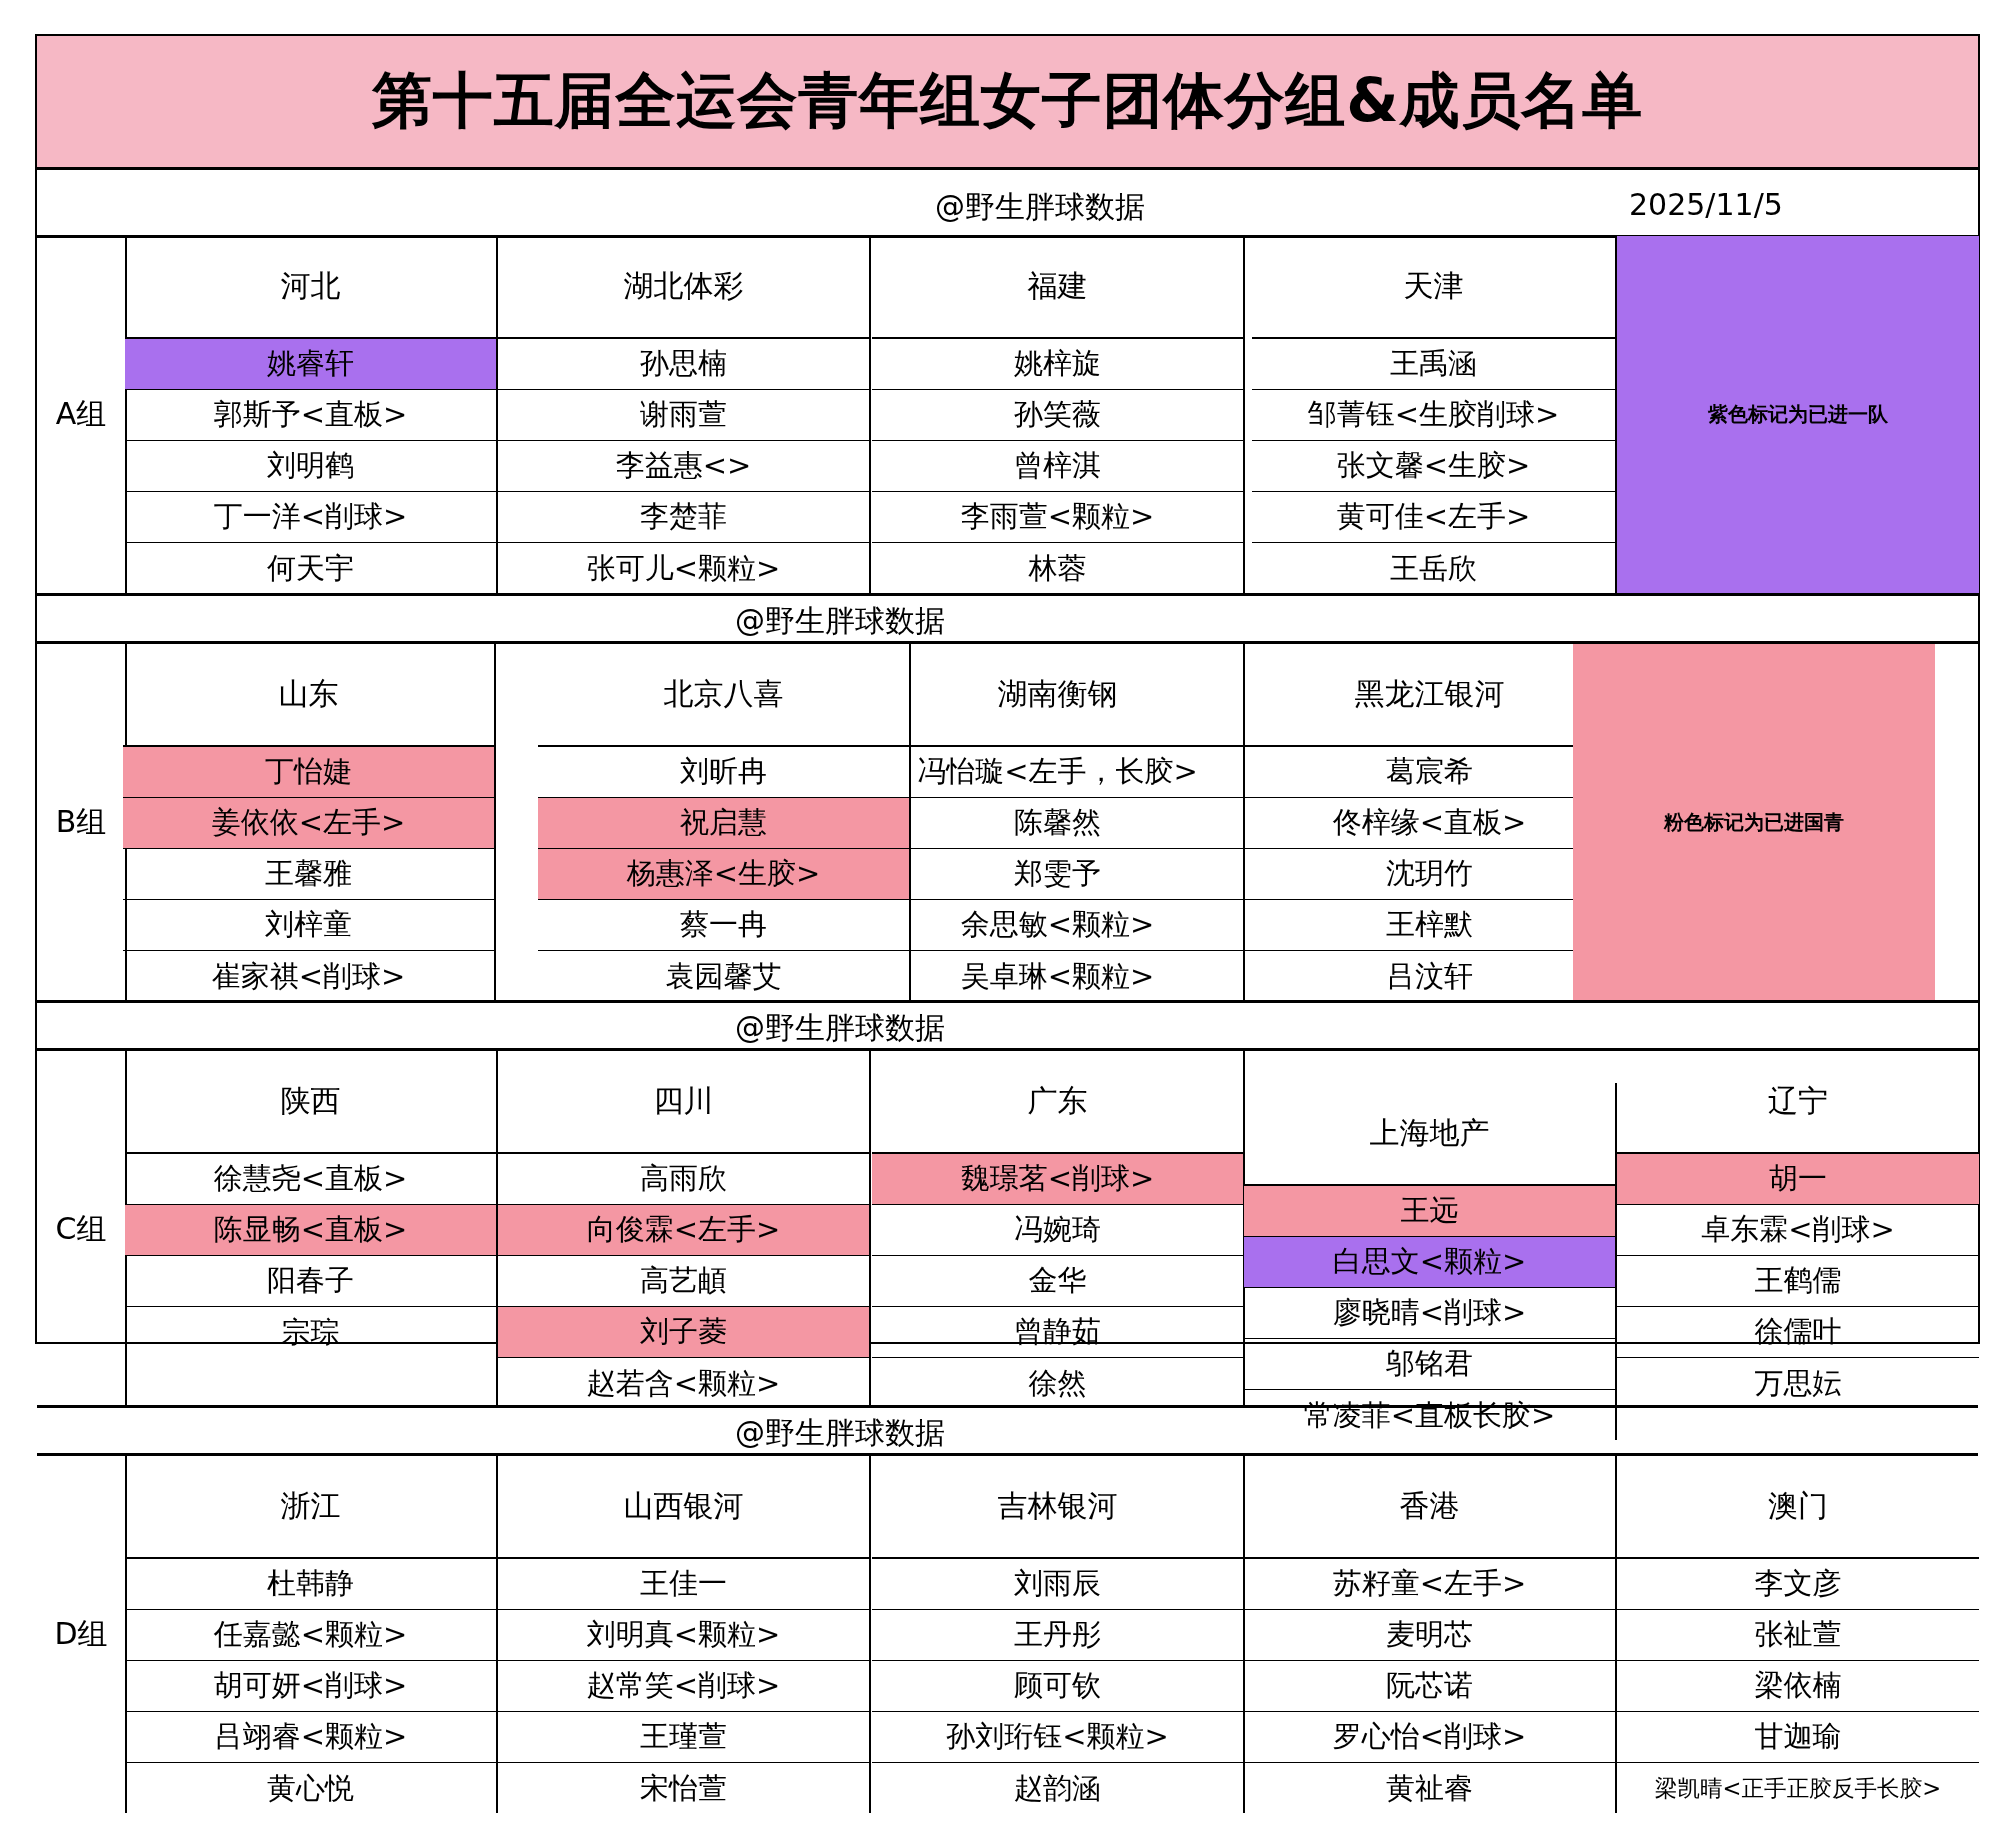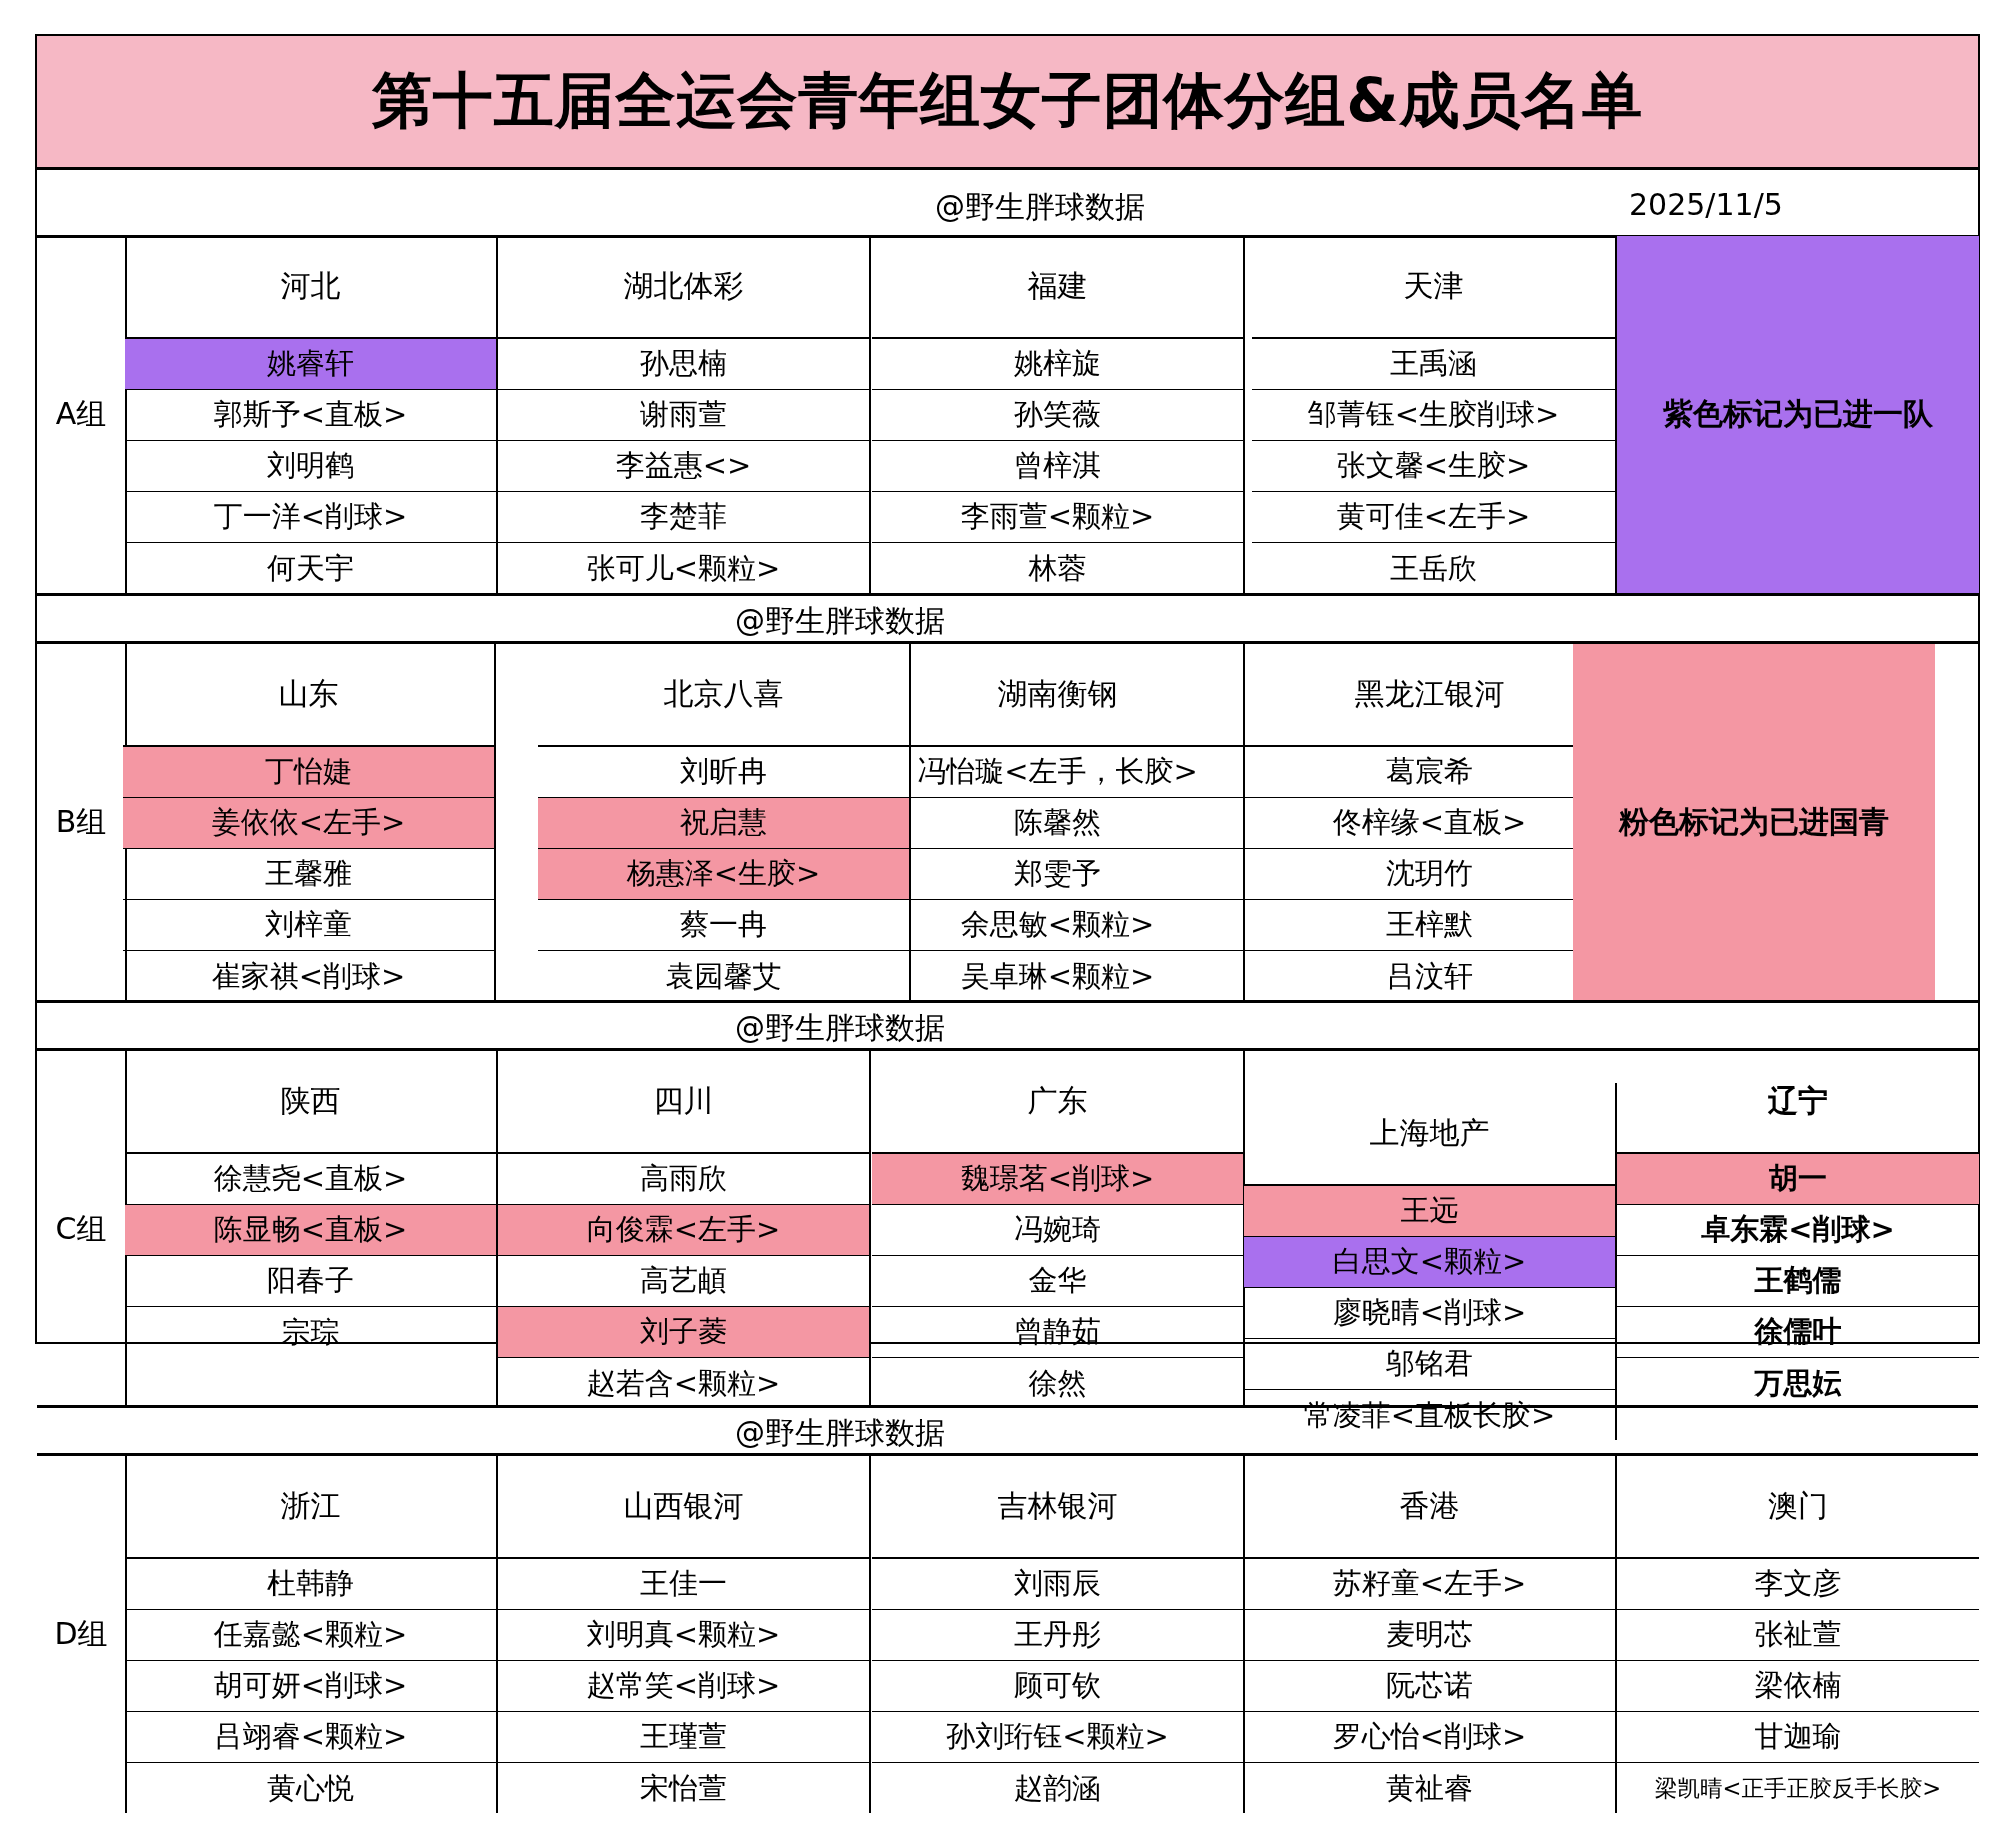--- a/index.html
+++ b/index.html
@@ -25,21 +25,21 @@
                display:flex; align-items:center; justify-content:center; font-size:30px; }
   .cell { height:51px; border-bottom:1.8px solid #000; box-sizing:border-box;
           display:flex; align-items:center; justify-content:center; font-size:29px;
           white-space:nowrap; }
   .cell:last-child { border-bottom:none; }
   .cell.small { font-size:22.6px; }
   .cell.purple { background:#A970EE; }
   .cell.pink { background:#F497A3; }
   .legend { position:absolute; top:0; height:100%; width:362px; box-sizing:border-box;
             display:flex; align-items:center; justify-content:center;
-            font-weight:bold; font-size:30px; }
+            font-weight:bold; font-size:20px; }
   .legend.purple { background:#A970EE; }
   .legend.pink { background:#F497A3; }
   .watermark { position:absolute; left:0; width:100%; height:51px;
                border-top:3.6px solid #000; border-bottom:3.6px solid #000; box-sizing:border-box;
                font-size:30px; }
   .watermark span { position:absolute; left:698px; top:5.4px; }
 </style>
 </head>
 <body>
 
@@ -154,21 +154,21 @@
           <div class="cell">徐然</div>
         </div>
         <div class="team-col" style="left: 1207px; margin-top: 32px;">
           <div class="team-head">上海地产</div>
           <div class="cell pink">王远</div>
           <div class="cell purple">白思文&lt;颗粒&gt;</div>
           <div class="cell">廖晓晴&lt;削球&gt;</div>
           <div class="cell">邬铭君</div>
           <div class="cell">常凌菲&lt;直板长胶&gt;</div>
         </div>
-        <div class="team-col" style="left: 1580px; border-right: none; width: 362px; font-weight: bold;">
+        <div class="team-col" style="left: 1580px; border-right: none; width: 362px;">
           <div class="team-head">辽宁</div>
           <div class="cell pink">胡一</div>
           <div class="cell">卓东霖&lt;削球&gt;</div>
           <div class="cell">王鹤儒</div>
           <div class="cell">徐儒叶</div>
           <div class="cell">万思妘</div>
         </div>
       </div>
       <div class="watermark" style="top: 1369px;">
         <span>@野生胖球数据</span>

